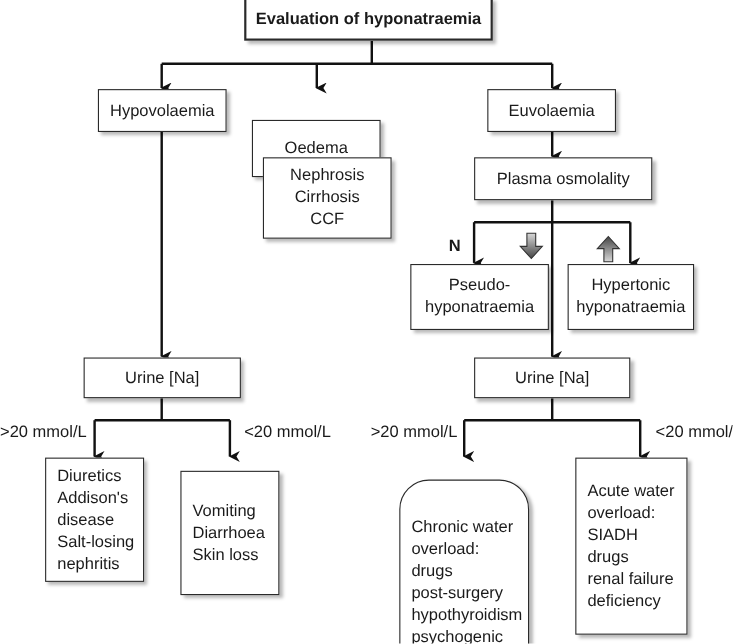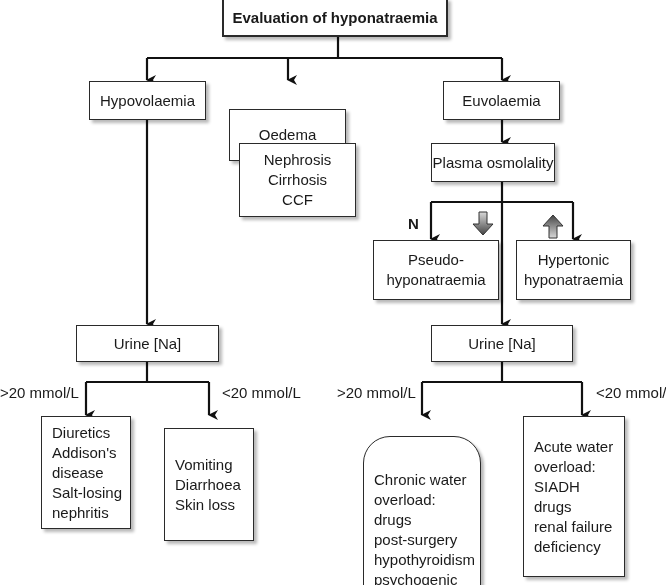--- a/index.html
+++ b/index.html
@@ -85,21 +85,21 @@
 <div class="box" style="left:443px; top:81px; width:117px; height:39px;">
   <span>Euvolaemia</span>
 </div>
 
 <div class="box" style="left:229px; top:143px; width:117px; height:74px;margin-left:10px;">
   <span>Nephrosis</span>
   <span>Cirrhosis</span>
   <span>CCF</span>
 </div>
 
-<div class="box" style="left:431px; top:143px; width:124px; height:39px;">
+<div class="box" style="left:431px; top:143px; width:162px; height:39px;">
   <span>Plasma osmolality</span>
 </div>
 
 <div class="lbl bold" style="left:408px; top:215px;">N</div>
 
 <div class="box" style="left:373px; top:240px; width:126px; height:60px;">
   <span>Pseudo-</span>
   <span>hyponatraemia</span>
 </div>
 <div class="box" style="left:516px; top:240px; width:115px; height:60px;">

